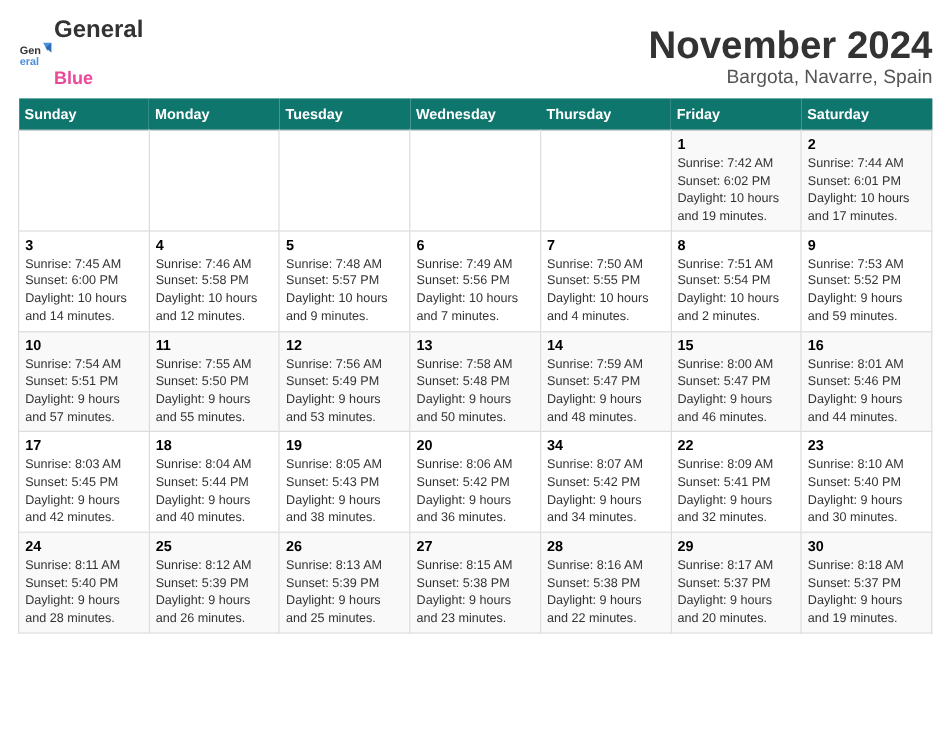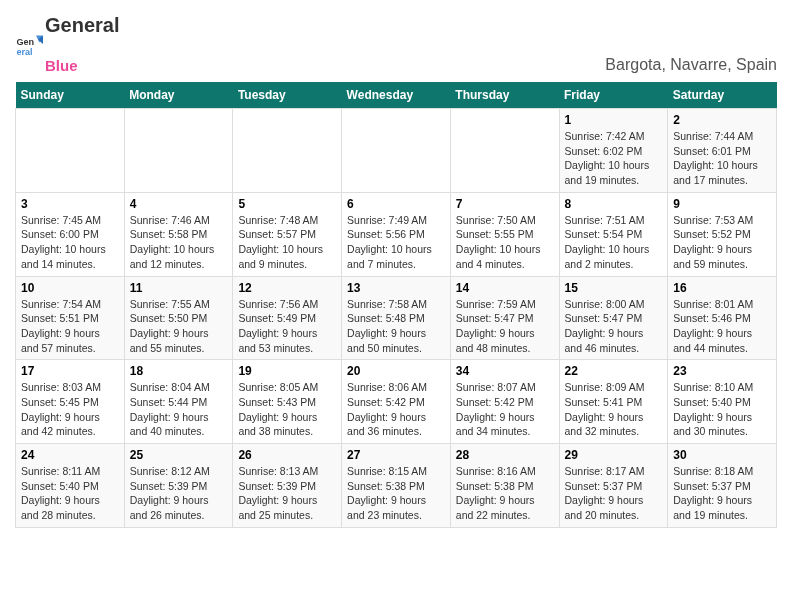--- a/index.html
+++ b/index.html
@@ -89,20 +89,21 @@
       <text x="2" y="35" font-size="13" font-weight="bold" fill="#4a90d9">eral</text>
       <polygon points="30,8 40,8 35,18" fill="#4a90d9"></polygon>
       <polygon points="33,14 40,8 40,20" fill="#2a6bb5"></polygon>
     </svg>
     <div>
       <div style="font-size:20px;font-weight:bold;color:#333;">General</div>
       <div style="font-size:15px;font-weight:bold;color:#ec4899;margin-top:20px;">Blue</div>
     </div>
   </div>
   <div class="title-area">
+    <div class="month-title">November 2024</div>
     <div class="location-title">Bargota, Navarre, Spain</div>
   </div>
 </div>
 
 <table>
   <thead>
     <tr>
     <th>Sunday</th>
         <th>Monday</th>
         <th>Tuesday</th>

